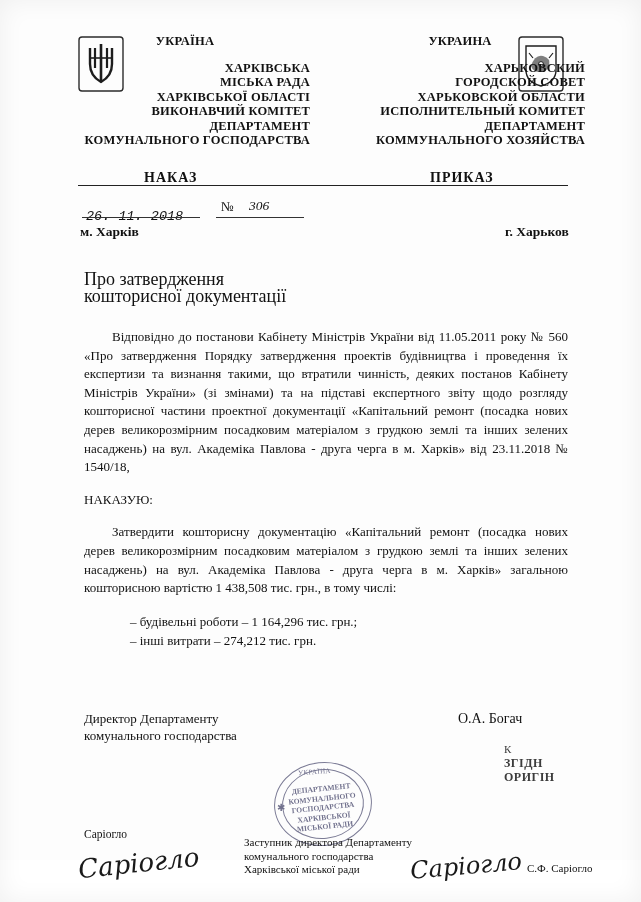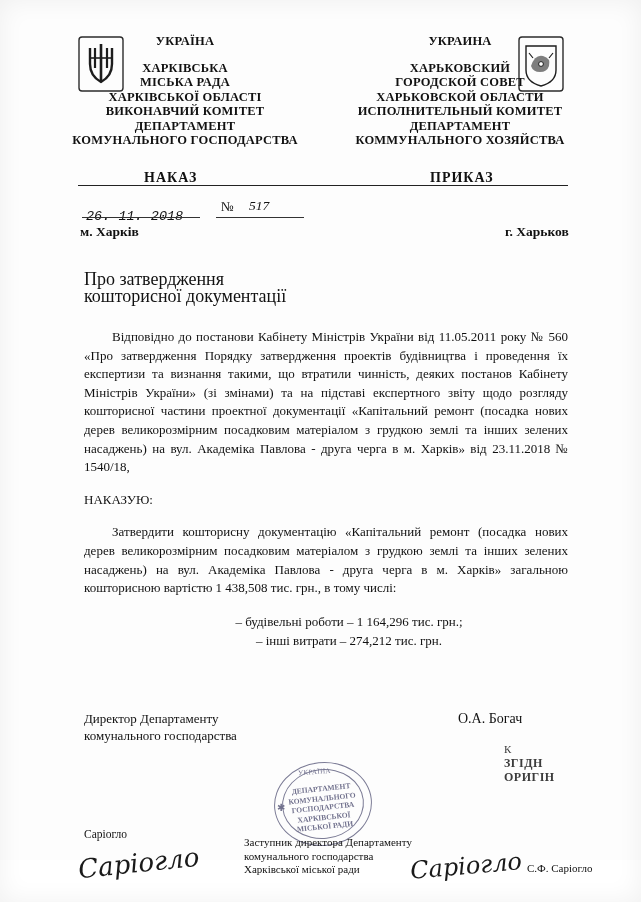--- a/index.html
+++ b/index.html
@@ -47,21 +47,21 @@
     line-height: 14.5px;
     letter-spacing: .2px;
   }
   .head-col-left { left: 60px; top: 16px; }
   .head-col-right { left: 335px; top: 16px; }
 
   .head-country {
     margin-bottom: 12px;
     font-size: 12.5px;
   }
-  .head-body div { white-space: nowrap; }
+  .head-body div { white-space: nowrap; text-align: right; }
 
   .order-word {
     position: absolute;
     font-weight: bold;
     font-size: 14px;
     letter-spacing: 1px;
   }
   .order-left { left: 144px; top: 152px; }
   .order-right { left: 430px; top: 152px; }
 
@@ -151,21 +151,21 @@
   }
   .list {
     margin: 4px 0 0 0;
     padding: 0;
     list-style: none;
   }
   .list li {
     padding-left: 46px;
     line-height: 19px;
     font-size: 13px;
-    text-align: center;
+    text-align: left;
   }
 
   
   .sign-block {
     position: absolute;
     left: 84px;
     top: 710px;
     width: 484px;
     font-size: 13px;
     line-height: 17px;
@@ -347,21 +347,21 @@
     <div class="order-word order-left">НАКАЗ</div>
     <div class="order-word order-right">ПРИКАЗ</div>
   </div>
 
   <div class="hr-main"></div>
 
   <div class="dateline">
     <span class="date-val">26. 11. 2018</span>
     <span class="date-underline"></span>
     <span class="num-sign">№</span>
-    <span class="num-val">517</span>
+    <span class="num-val">306</span>
     <span class="num-underline"></span>
   </div>
 
   <div class="cityline city-left">м. Харків</div>
   <div class="cityline city-right">г. Харьков</div>
 
   <div class="subject">
     <div>Про затвердження</div>
     <div>кошторисної документації</div>
   </div>

